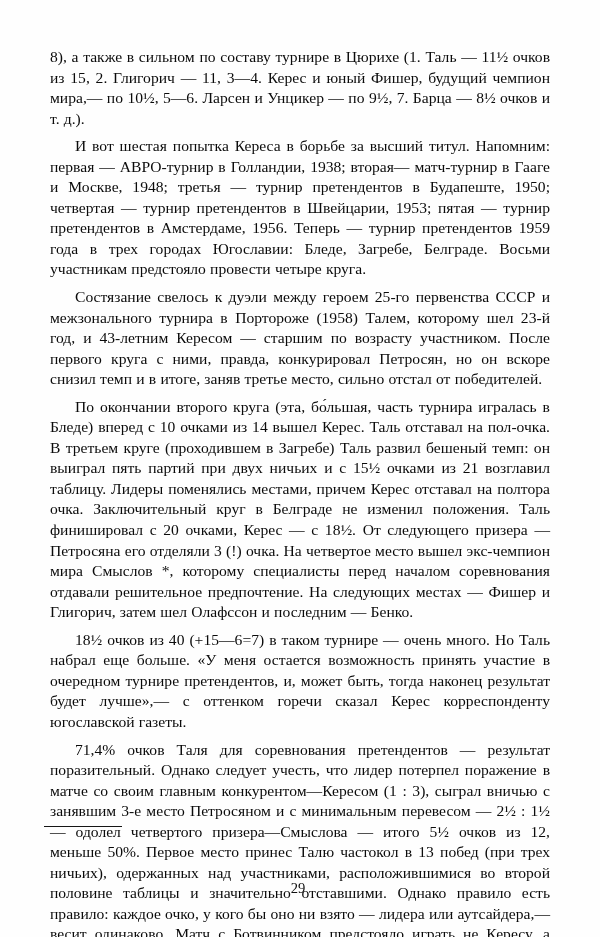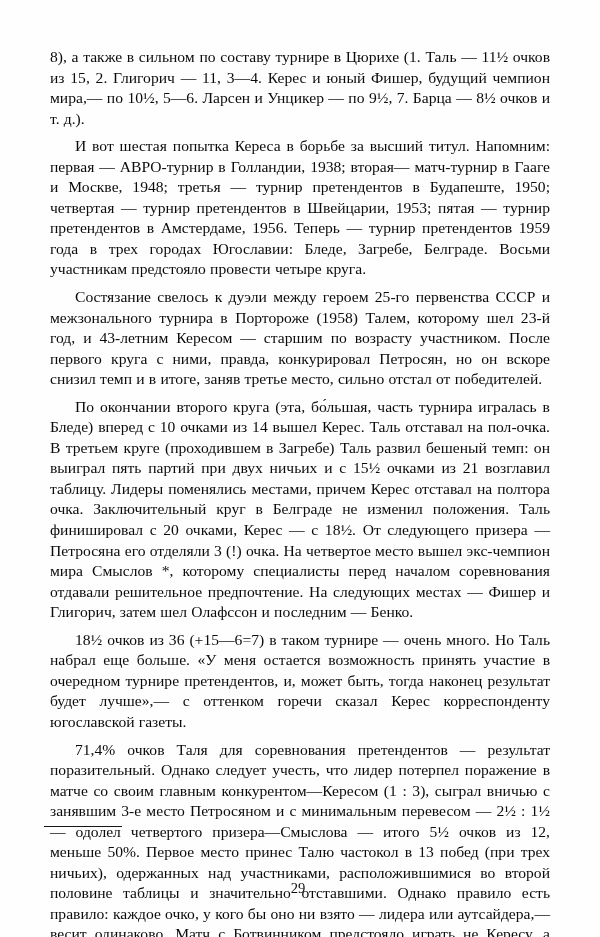--- a/index.html
+++ b/index.html
@@ -83,21 +83,21 @@
 </head>
 <body>
 
 <div id="page">
 
   <div id="textblock">
     <p class="para no-indent">8), а также в сильном по составу турнире в Цюрихе (1. Таль — 11½ очков из 15, 2. Глигорич — 11, 3—4. Керес и юный Фишер, будущий чемпион мира,— по 10½, 5—6. Ларсен и Унцикер — по 9½, 7. Барца — 8½ очков и т. д.).</p>
     <p class="para">И вот шестая попытка Кереса в борьбе за высший титул. Напомним: первая — АВРО-турнир в Голландии, 1938; вторая— матч-турнир в Гааге и Москве, 1948; третья — турнир претендентов в Будапеште, 1950; четвертая — турнир претендентов в Швейцарии, 1953; пятая — турнир претендентов в Амстердаме, 1956. Теперь — турнир претендентов 1959 года в трех городах Югославии: Бледе, Загребе, Белграде. Восьми участникам предстояло провести четыре круга.</p>
     <p class="para">Состязание свелось к дуэли между героем 25-го первенства СССР и межзонального турнира в Портороже (1958) Талем, которому шел 23-й год, и 43-летним Кересом — старшим по возрасту участником. После первого круга с ними, правда, конкурировал Петросян, но он вскоре снизил темп и в итоге, заняв третье место, сильно отстал от победителей.</p>
     <p class="para">По окончании второго круга (эта, бо́льшая, часть турнира игралась в Бледе) вперед с 10 очками из 14 вышел Керес. Таль отставал на пол-очка. В третьем круге (проходившем в Загребе) Таль развил бешеный темп: он выиграл пять партий при двух ничьих и с 15½ очками из 21 возглавил таблицу. Лидеры поменялись местами, причем Керес отставал на полтора очка. Заключительный круг в Белграде не изменил положения. Таль финишировал с 20 очками, Керес — с 18½. От следующего призера — Петросяна его отделяли 3 (!) очка. На четвертое место вышел экс-чемпион мира Смыслов *, которому специалисты перед началом соревнования отдавали решительное предпочтение. На следующих местах — Фишер и Глигорич, затем шел Олафссон и последним — Бенко.</p>
-    <p class="para">18½ очков из 36 (+15—6=7) в таком турнире — очень много. Но Таль набрал еще больше. «У меня остается возможность принять участие в очередном турнире претендентов, и, может быть, тогда наконец результат будет лучше»,— с оттенком горечи сказал Керес корреспонденту югославской газеты.</p>
+    <p class="para">18½ очков из 40 (+15—6=7) в таком турнире — очень много. Но Таль набрал еще больше. «У меня остается возможность принять участие в очередном турнире претендентов, и, может быть, тогда наконец результат будет лучше»,— с оттенком горечи сказал Керес корреспонденту югославской газеты.</p>
     <p class="para">71,4% очков Таля для соревнования претендентов — результат поразительный. Однако следует учесть, что лидер потерпел поражение в матче со своим главным конкурентом—Кересом (1 : 3), сыграл вничью с занявшим 3-е место Петросяном и с минимальным перевесом — 2½ : 1½ — одолел четвертого призера—Смыслова — итого 5½ очков из 12, меньше 50%. Первое место принес Талю частокол в 13 побед (при трех ничьих), одержанных над участниками, расположившимися во второй половине таблицы и значительно отставшими. Однако правило есть правило: каждое очко, у кого бы оно ни взято — лидера или аутсайдера,— весит одинаково. Матч с Ботвинником предстояло играть не Кересу, а Талю.</p>
   </div>
 
   <div class="footnote-rule"></div>
 
 
   <div id="pagenum">29</div>
 
 </div>
 

